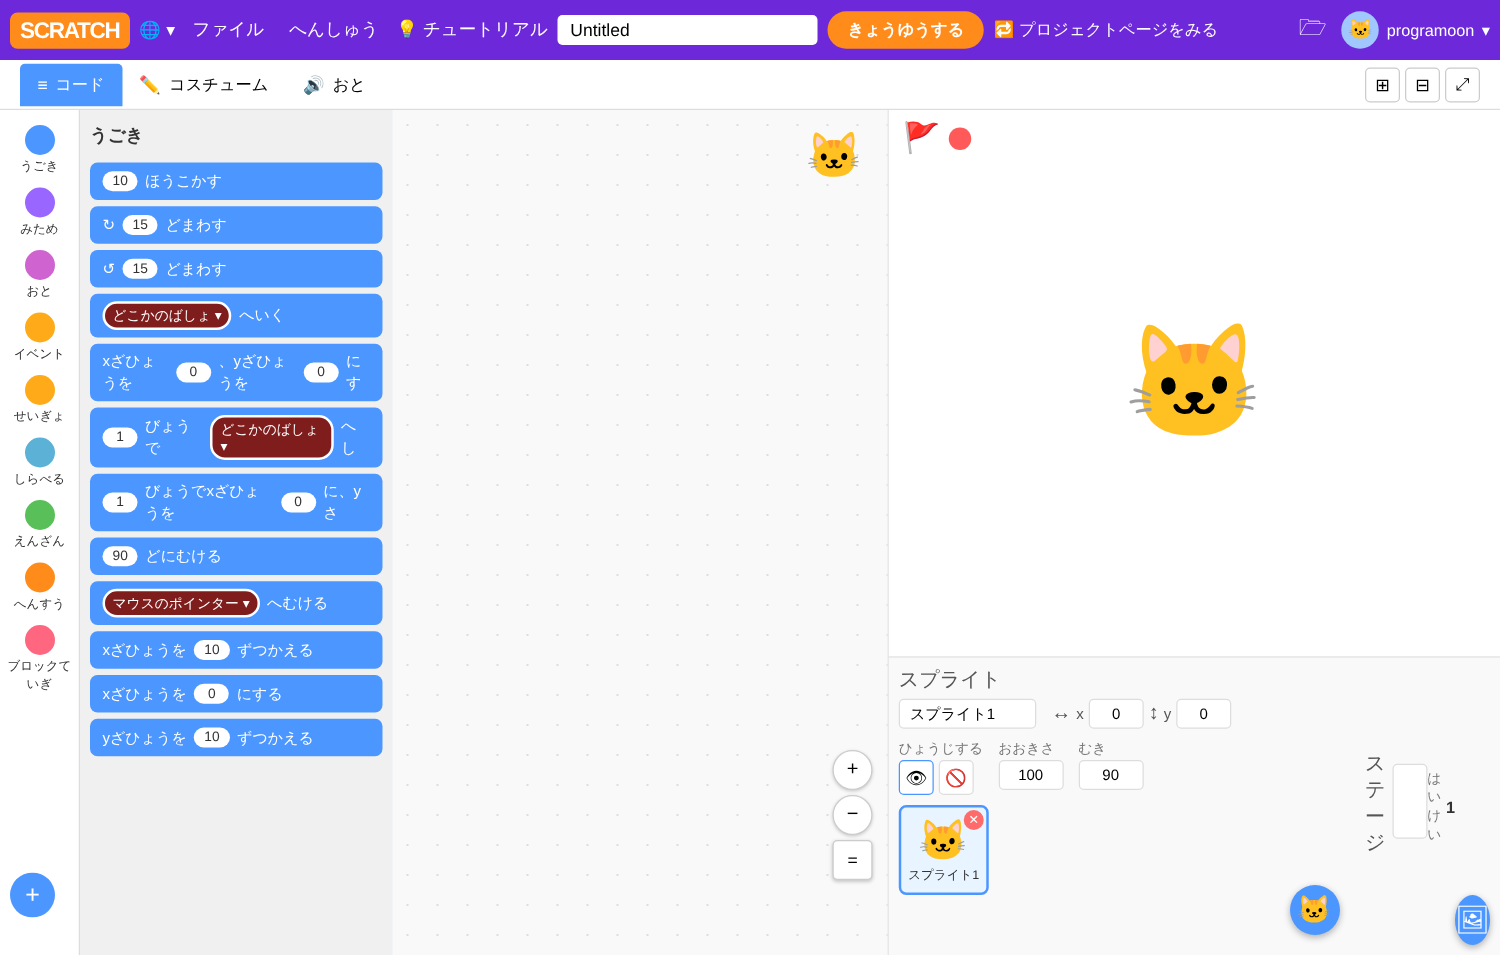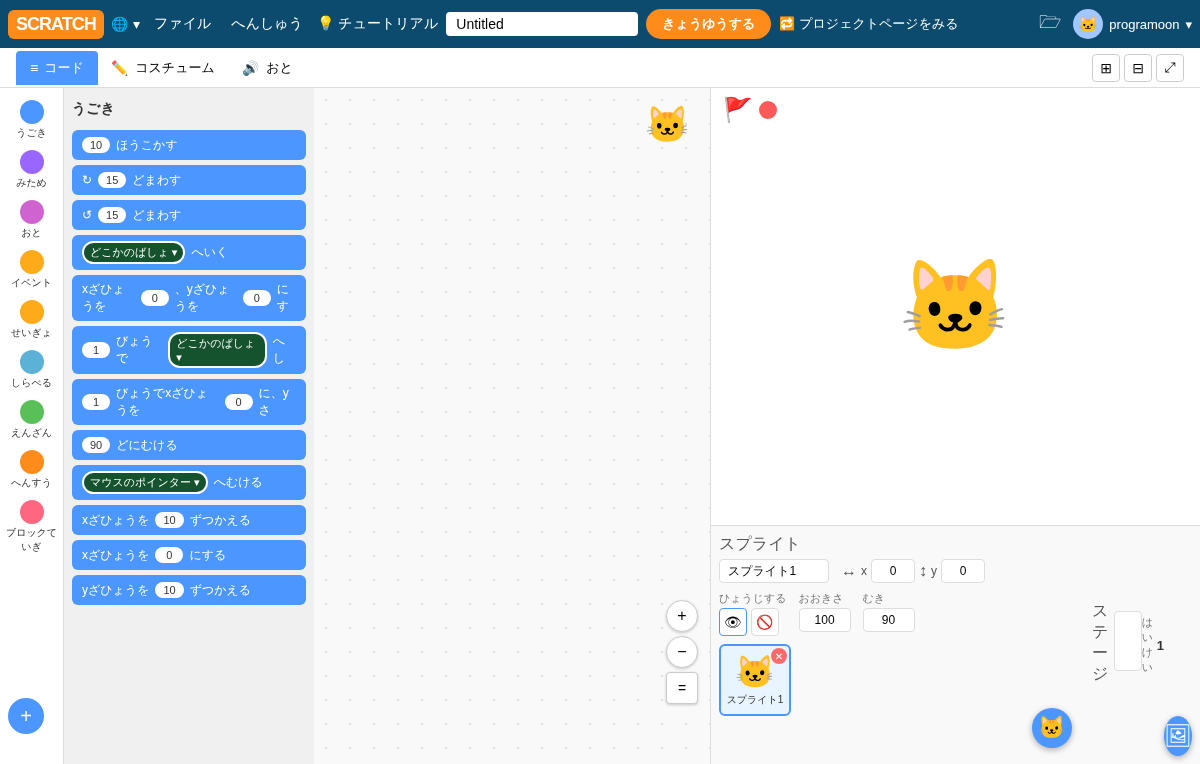--- a/index.html
+++ b/index.html
@@ -1,30 +1,30 @@
 <!DOCTYPE html>
 <html><head>
   <meta charset="utf-8">
   <style>
     * { box-sizing: border-box; margin: 0; padding: 0; }
     body { font-family: 'Hiragino Sans', 'Meiryo', sans-serif; background: #e5f0ff; width: 1200px; height: 764px; overflow: hidden; }
 
     
     #top-nav {
-      display: flex; align-items: center; background: #0c4a6e; height: 48px; padding: 0 8px; gap: 8px;
+      display: flex; align-items: center; background: #6d28d9; height: 48px; padding: 0 8px; gap: 8px;
     }
     .scratch-logo {
       background: #ff8c1a; border-radius: 6px; padding: 4px 8px; font-weight: bold; font-size: 18px; color: white; letter-spacing: -1px;
     }
     .scratch-logo span { color: #fff; }
     .nav-globe { color: white; font-size: 14px; display: flex; align-items: center; gap: 2px; cursor: pointer; }
     .nav-btn { color: white; font-size: 14px; cursor: pointer; padding: 4px 6px; }
     .nav-tutorial { color: white; font-size: 14px; cursor: pointer; display: flex; align-items: center; gap: 4px; }
     .project-title-input {
-      background: white; border: none; border-radius: 4px; padding: 4px 10px; font-size: 14px; width: 192px; outline: none;
+      background: white; border: none; border-radius: 4px; padding: 4px 10px; font-size: 14px; width: 208px; outline: none;
     }
     .share-btn {
       background: #ff8c1a; color: white; border: none; border-radius: 20px; padding: 6px 16px; font-size: 13px; font-weight: bold; cursor: pointer; white-space: nowrap;
     }
     .project-page-btn {
       color: white; font-size: 13px; display: flex; align-items: center; gap: 4px; cursor: pointer; white-space: nowrap;
     }
     .spacer { flex: 1; }
     .folder-icon { color: white; font-size: 18px; cursor: pointer; padding: 4px; }
     .user-area { display: flex; align-items: center; gap: 6px; color: white; font-size: 13px; cursor: pointer; }
@@ -59,21 +59,21 @@
     #blocks-panel {
       width: 250px; background: #f0f0f0; overflow-y: auto; padding: 8px; position: relative;
     }
     .blocks-title { font-size: 14px; font-weight: bold; color: #333; margin-bottom: 8px; padding: 4px 0; }
     .block { border-radius: 6px; padding: 6px 10px; margin-bottom: 5px; color: white; font-size: 12px; display: flex; align-items: center; gap: 6px; cursor: grab; min-height: 30px; }
     .block.blue { background: #4c97ff; }
     .block-val {
       background: white; color: #333; border-radius: 12px; padding: 2px 8px; font-size: 11px; min-width: 28px; text-align: center;
     }
     .block-dropdown {
-      background: #14532d; border: 2px solid white; color: white; border-radius: 12px; padding: 2px 6px; font-size: 11px; display: flex; align-items: center; gap: 2px;
+      background: #7f1d1d; border: 2px solid white; color: white; border-radius: 12px; padding: 2px 6px; font-size: 11px; display: flex; align-items: center; gap: 2px;
     }
 
     
     #script-area {
       flex: 1; background: #f9f9f9; position: relative; overflow: hidden; background-image: radial-gradient(circle, #ddd 1px, transparent 1px); background-size: 24px 24px;
     }
     .scratch-cat-small { position: absolute; top: 16px; right: 20px; font-size: 36px; }
     .zoom-controls { position: absolute; bottom: 60px; right: 12px; display: flex; flex-direction: column; gap: 4px; }
     .zoom-btn { width: 32px; height: 32px; background: white; border: 1px solid #ccc; border-radius: 50%; display: flex; align-items: center; justify-content: center; font-size: 16px; cursor: pointer; box-shadow: 0 1px 3px rgba(0,0,0,0.2); }
     .fit-btn { width: 32px; height: 32px; background: white; border: 1px solid #ccc; border-radius: 4px; display: flex; align-items: center; justify-content: center; font-size: 14px; cursor: pointer; box-shadow: 0 1px 3px rgba(0,0,0,0.2); }

